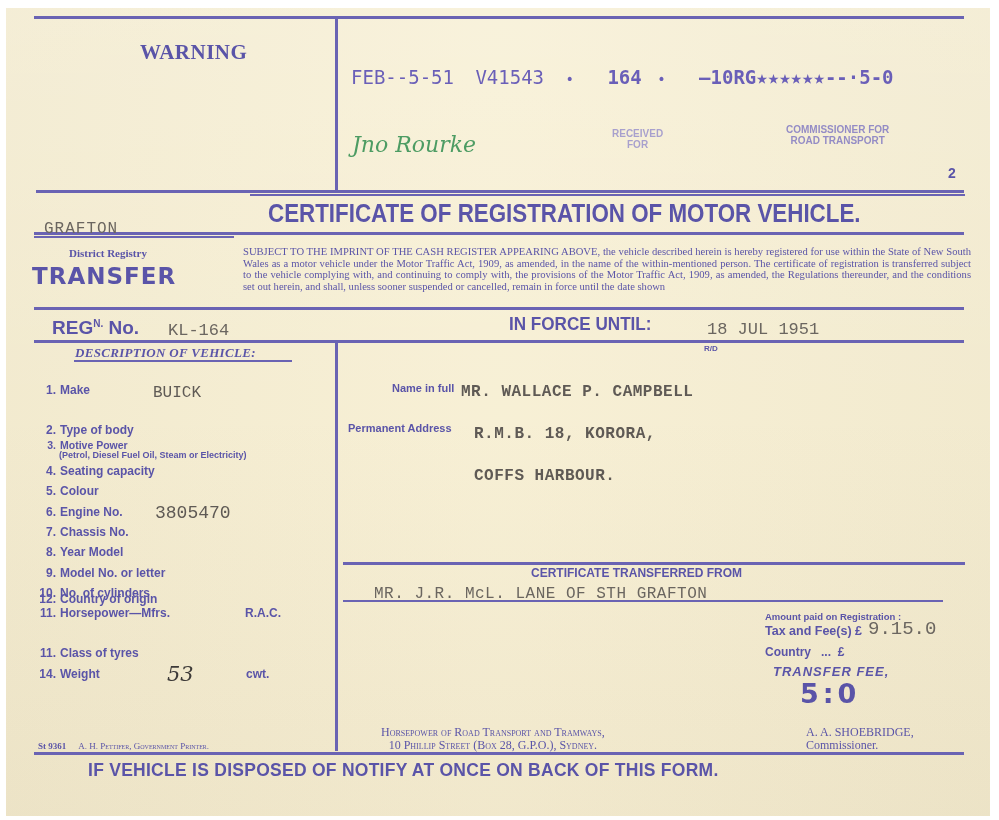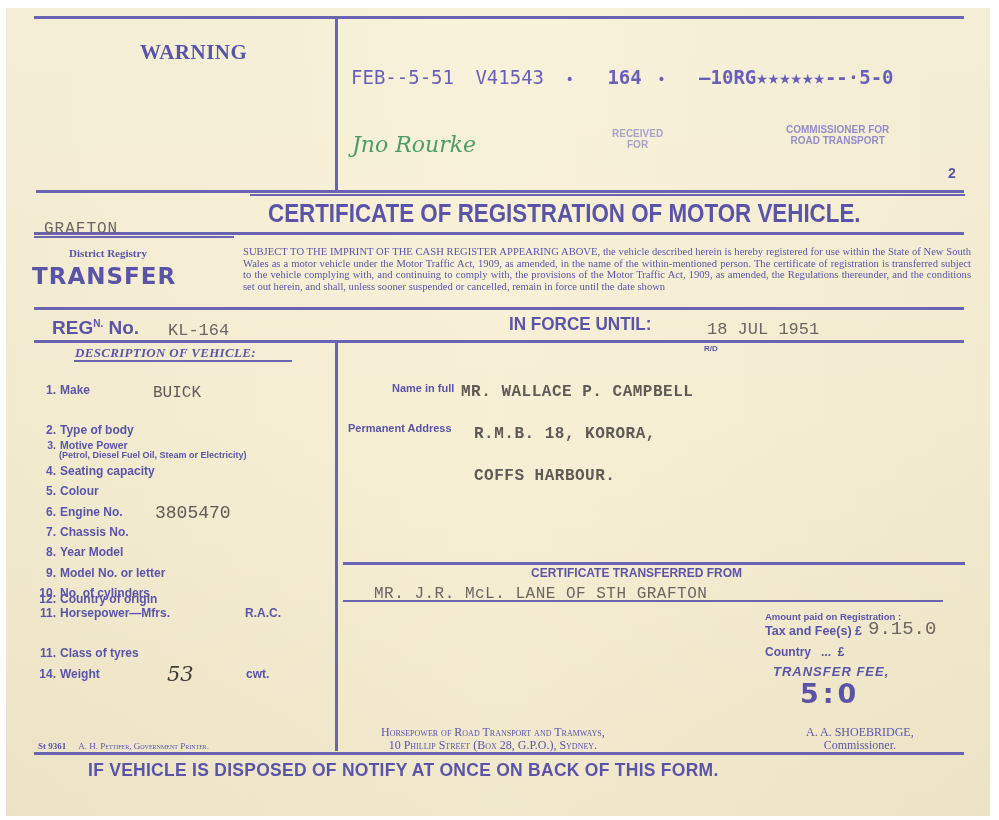--- a/index.html
+++ b/index.html
@@ -66,21 +66,21 @@
   .transferred-val { left:374px; top:585px; font-size:16px; letter-spacing:0.5px; }
 
   .amount-title { left:765px; top:611px; font-weight:bold; font-size:9.5px; }
   .taxfee-label { left:765px; top:624px; font-weight:bold; font-size:12.5px; }
   .taxfee-val { left:868px; top:618px; font-size:19px; }
   .premium-label { left:765px; top:645px; font-weight:bold; font-size:12px; }
   .transfer-fee-title { left:773px; top:664px; font-weight:bold; font-style:italic; font-size:13px; letter-spacing:1px; }
   .transfer-fee-val { left:800px; top:678px; font-family:"DejaVu Sans", sans-serif; font-weight:bold; font-size:27px; letter-spacing:4px; }
 
   .dept { left:381px; top:726px; font-family:"Liberation Serif", serif; font-size:12px; text-align:center; line-height:13px; font-variant:small-caps; }
-  .shoebridge { left:806px; top:726px; font-family:"Liberation Serif", serif; font-size:12px; text-align:center; line-height:13px; }
+  .shoebridge { left:806px; top:726px; font-family:"Liberation Serif", serif; font-size:12px; text-align:left; line-height:13px; }
   .printer { left:38px; top:741px; font-family:"Liberation Serif", serif; font-size:9px; font-weight:bold; white-space:nowrap; }
   .printer .printer-name { font-weight:normal; font-variant:small-caps; margin-left:12px; }
 
   .footer-notice { left:88px; top:759px; font-family:"Liberation Sans", sans-serif; font-weight:bold; font-size:19px; letter-spacing:0.3px; }
 </style>
 </head>
 <body>
 
 <div class="paper"></div>
 

